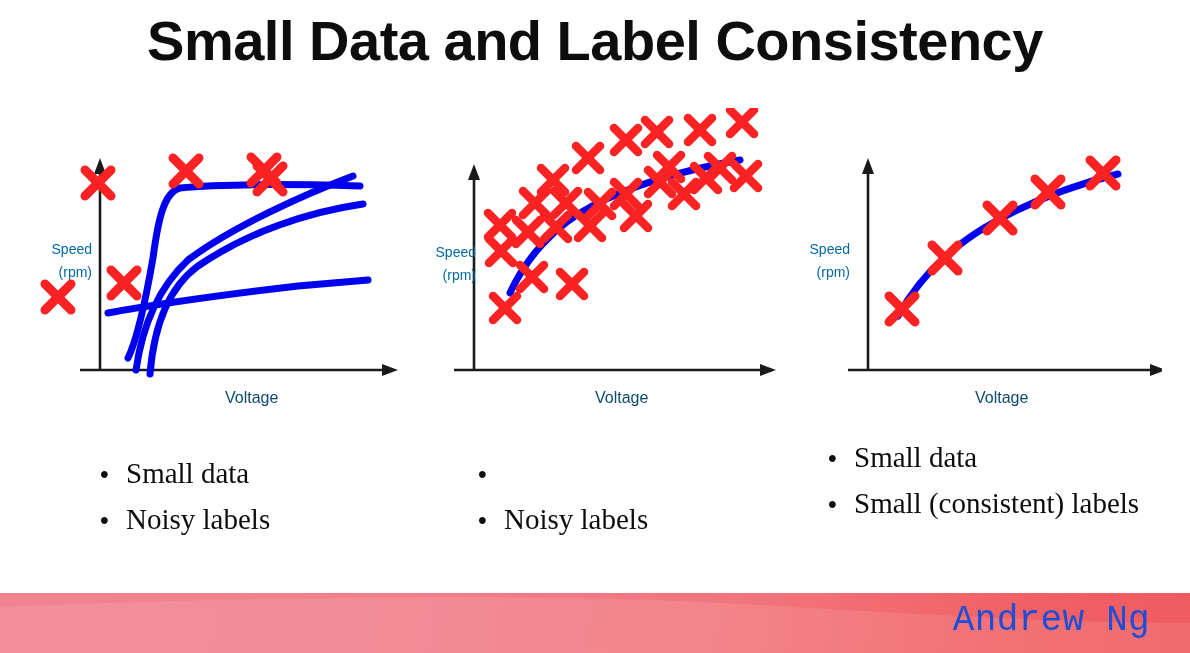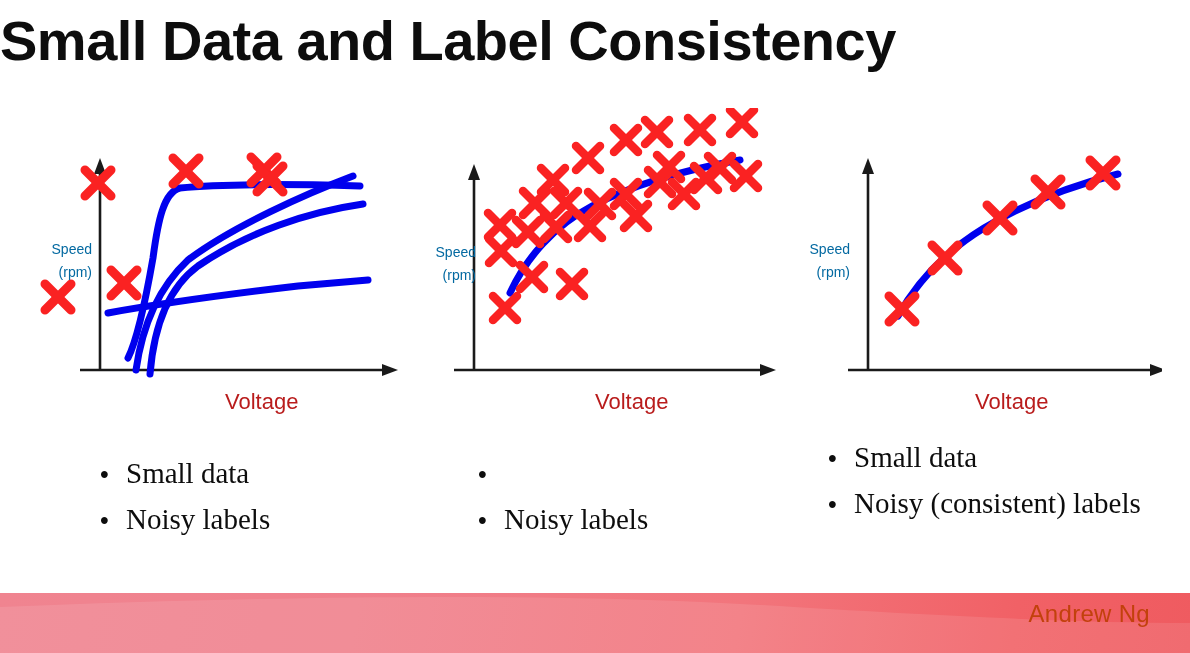--- a/index.html
+++ b/index.html
@@ -7,20 +7,21 @@
     width:1190px;height:653px;
     background:#ffffff;
     font-family:"Liberation Sans","DejaVu Sans",sans-serif;
     overflow:hidden;position:relative;
   }
   .slide{position:relative;width:1190px;height:653px;}
 
   
   .title{
     position:absolute;left:0;top:8px;width:1190px;
+    text-align:center;
     font-size:56px;font-weight:700;
     letter-spacing:-0.5px;
     color:#0d0d0d;
     font-family:"Liberation Sans","DejaVu Sans",sans-serif;
   }
 
   
   .panels{position:absolute;left:0;top:108px;width:1190px;height:320px;}
   .panel{position:absolute;top:0;width:390px;height:320px;}
   .panel-1{left:8px;}
@@ -36,21 +37,21 @@
     text-align:right;
     width:90px;
     font-family:"Liberation Sans","DejaVu Sans",sans-serif;
   }
   .ylab-1{left:2px;top:130px;}
   .ylab-2{left:386px;top:133px;}
   .ylab-3{left:760px;top:130px;}
 
   .xlab{
     position:absolute;
-    font-size:22px;color:#b91c1c;
+    font-size:16px;color:#0c4a6e;
     font-family:"Liberation Sans","DejaVu Sans",sans-serif;
   }
   .xlab-1{left:225px;top:281px;}
   .xlab-2{left:595px;top:281px;}
   .xlab-3{left:975px;top:281px;}
 
   
   .bullets{position:absolute;}
   .bullets-1{left:100px;top:452px;width:330px;}
   .bullets-2{left:478px;top:452px;width:330px;}
@@ -79,22 +80,22 @@
   }
   .footer-base{
     position:absolute;inset:0;
     background:linear-gradient(100deg,#f08490 0%,#f0808c 30%,#f2757c 62%,#f16166 85%,#ef5b60 100%);
   }
   .footer-wave{
     position:absolute;left:0;top:0;width:1190px;height:60px;
   }
   .footer-name{
     position:absolute;right:40px;top:7px;
-    font-size:24px;color:#c2410c;
-    font-family:Liberation Sans, sans-serif;
+    font-size:36px;color:#1d4ed8;
+    font-family:Liberation Mono, monospace;
     letter-spacing:0.3px;
   }
 </style>
 </head>
 <body>
 
 <div class="slide">
 
   <div class="title">Small Data and Label Consistency</div>
 
@@ -341,21 +342,21 @@
     </div>
   </div>
 
   <div class="bullets bullets-3">
     <div class="bullet-row">
       <span class="bullet-dot">•</span>
       <span class="bullet-text">Small data</span>
     </div>
     <div class="bullet-row">
       <span class="bullet-dot">•</span>
-      <span class="bullet-text">Noisy (consistent) labels</span>
+      <span class="bullet-text">Small (consistent) labels</span>
     </div>
   </div>
 
   <div class="footer">
     <div class="footer-base"></div>
     <svg class="footer-wave" viewBox="0 0 1190 60" preserveAspectRatio="none">
       <path d="M0,14 C300,2 560,0 760,12 C940,23 1080,30 1190,30 L1190,60 L0,60 Z" fill="#ffffff" fill-opacity="0.10"></path>
       <path d="M0,26 C260,14 520,8 760,20 C950,30 1080,36 1190,36 L1190,0 L0,0 Z" fill="#ffffff" fill-opacity="0.0"></path>
     </svg>
     <div class="footer-name">Andrew Ng</div>

